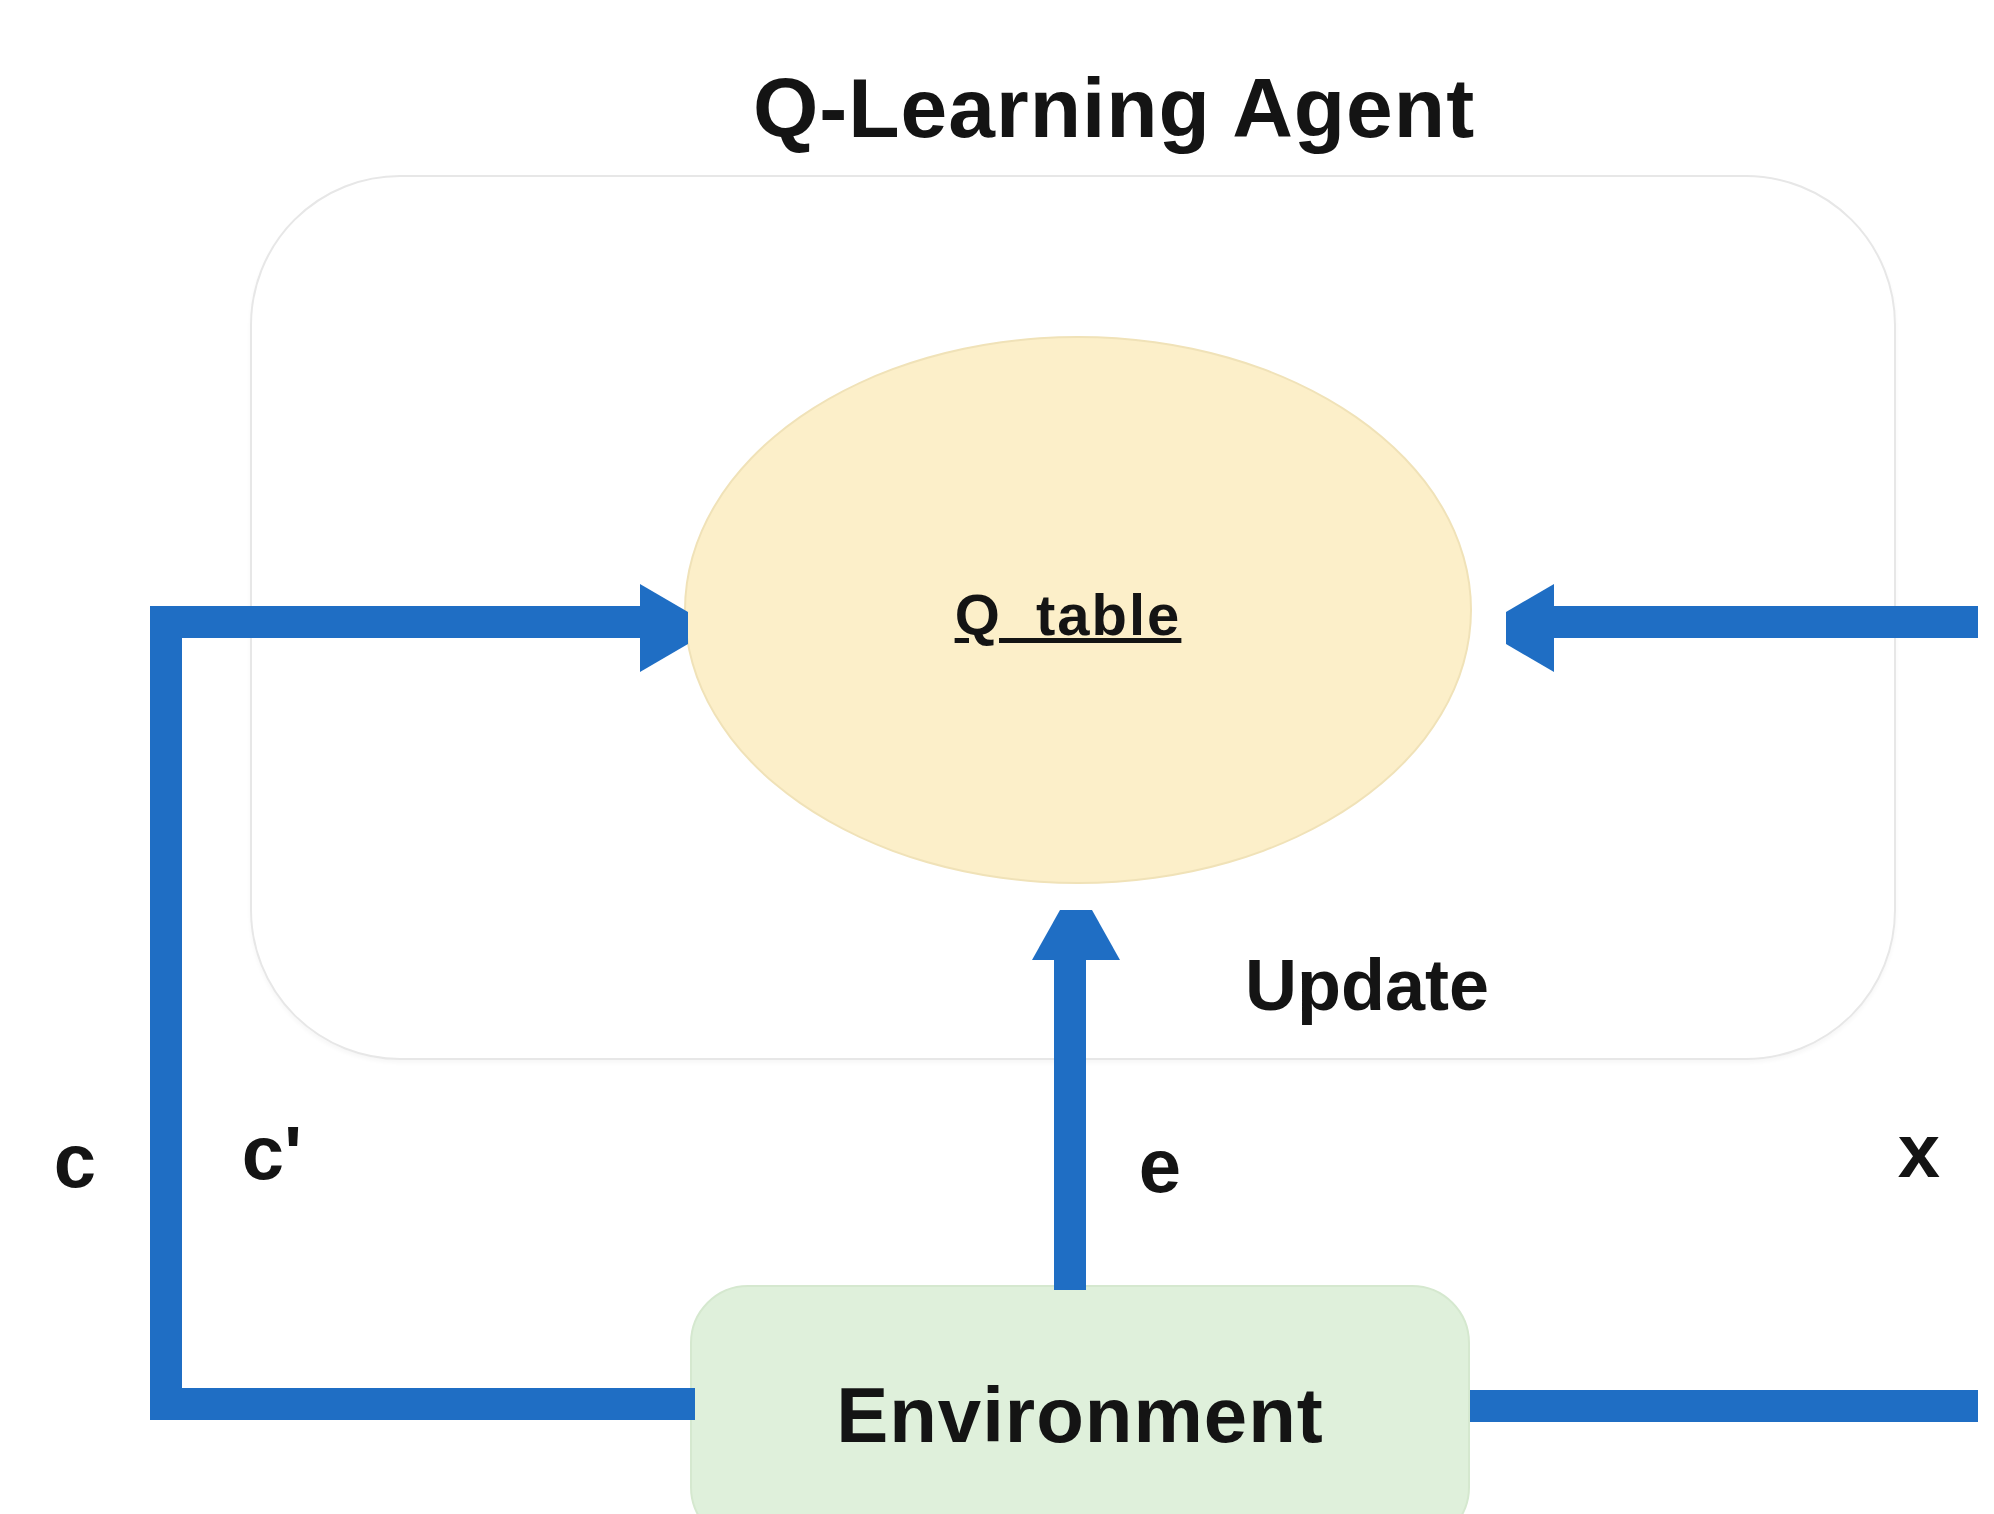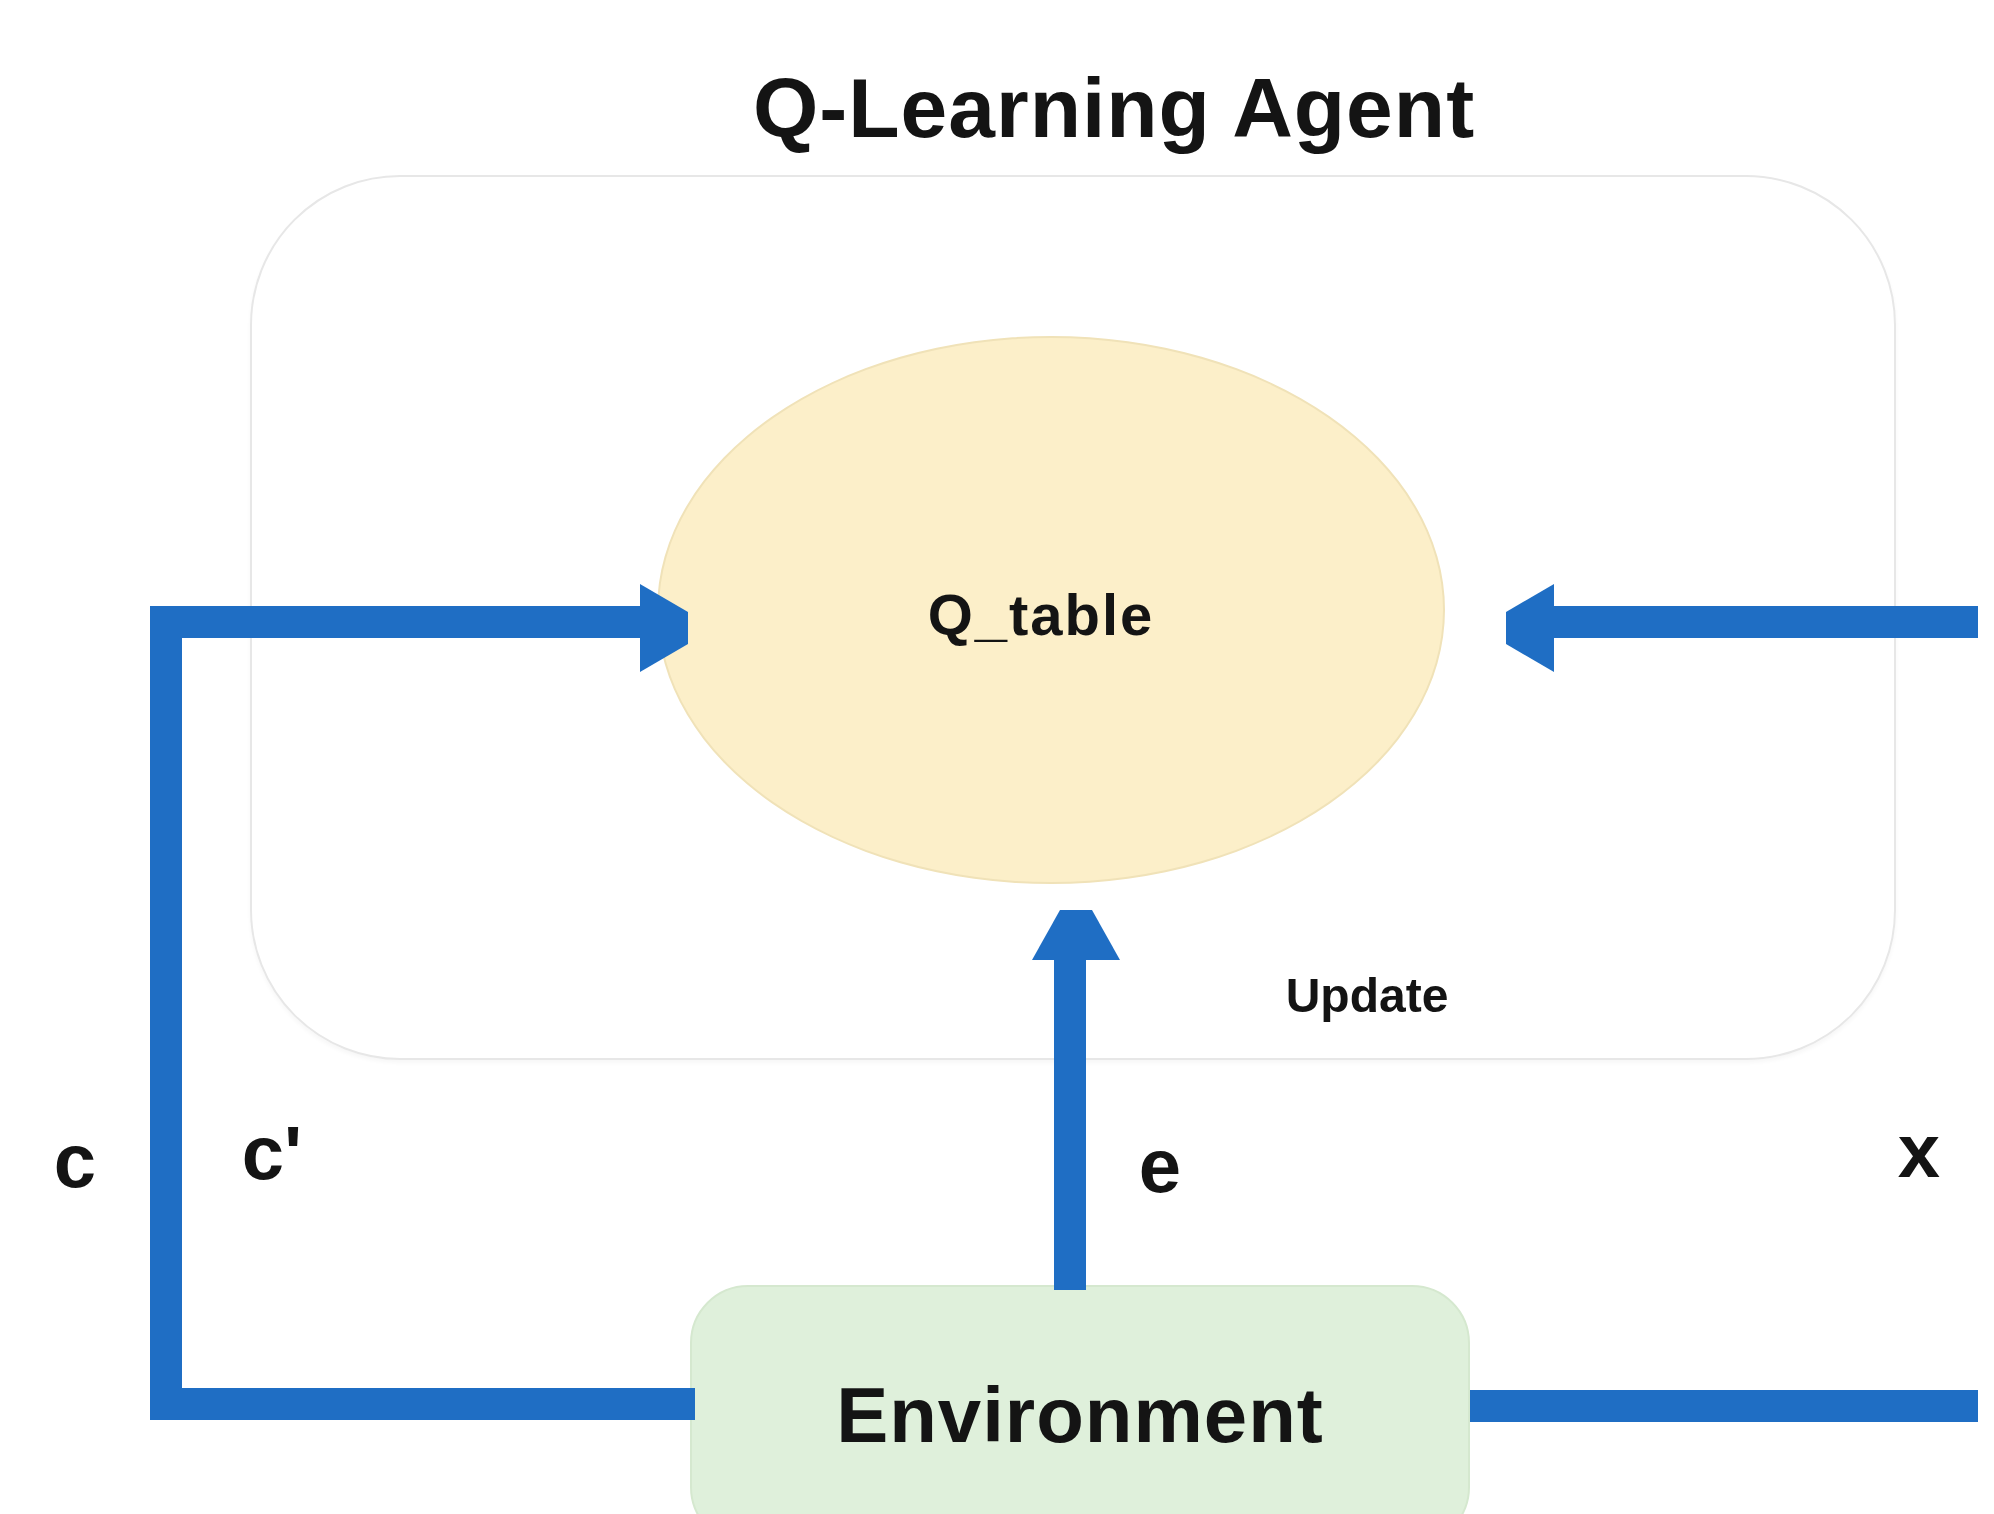--- a/index.html
+++ b/index.html
@@ -43,45 +43,46 @@
     height: 885px;
     border: 2px solid var(--agent-border);
     border-radius: 150px;
     background: transparent;
     box-shadow: 0 3px 4px rgba(0,0,0,0.035);
     z-index: 1;
   }
 
   .qtable-ellipse {
     position: absolute;
-    left: 625px;
+    left: 652px;
     top: 304px;
     width: 788px;
     height: 548px;
     border-radius: 50%;
     background: var(--qtable-fill);
     border: 2px solid var(--qtable-border);
     display: flex;
     align-items: center;
     justify-content: center;
     z-index: 2;
+    text-decoration: underline;
   }
   .qtable-label {
     font-size: 58px;
     letter-spacing: 2px;
     transform: translate(-10px, 4px);
   }
 
   .update-label {
     position: absolute;
     left: 1135px;
-    top: 920px;
+    top: 896px;
     width: 400px;
     text-align: center;
-    font-size: 48px;
+    font-size: 72px;
     z-index: 3;
   }
 
   .env-box {
     position: absolute;
     left: 658px;
     top: 1253px;
     width: 780px;
     height: 260px;
     border-radius: 58px;

